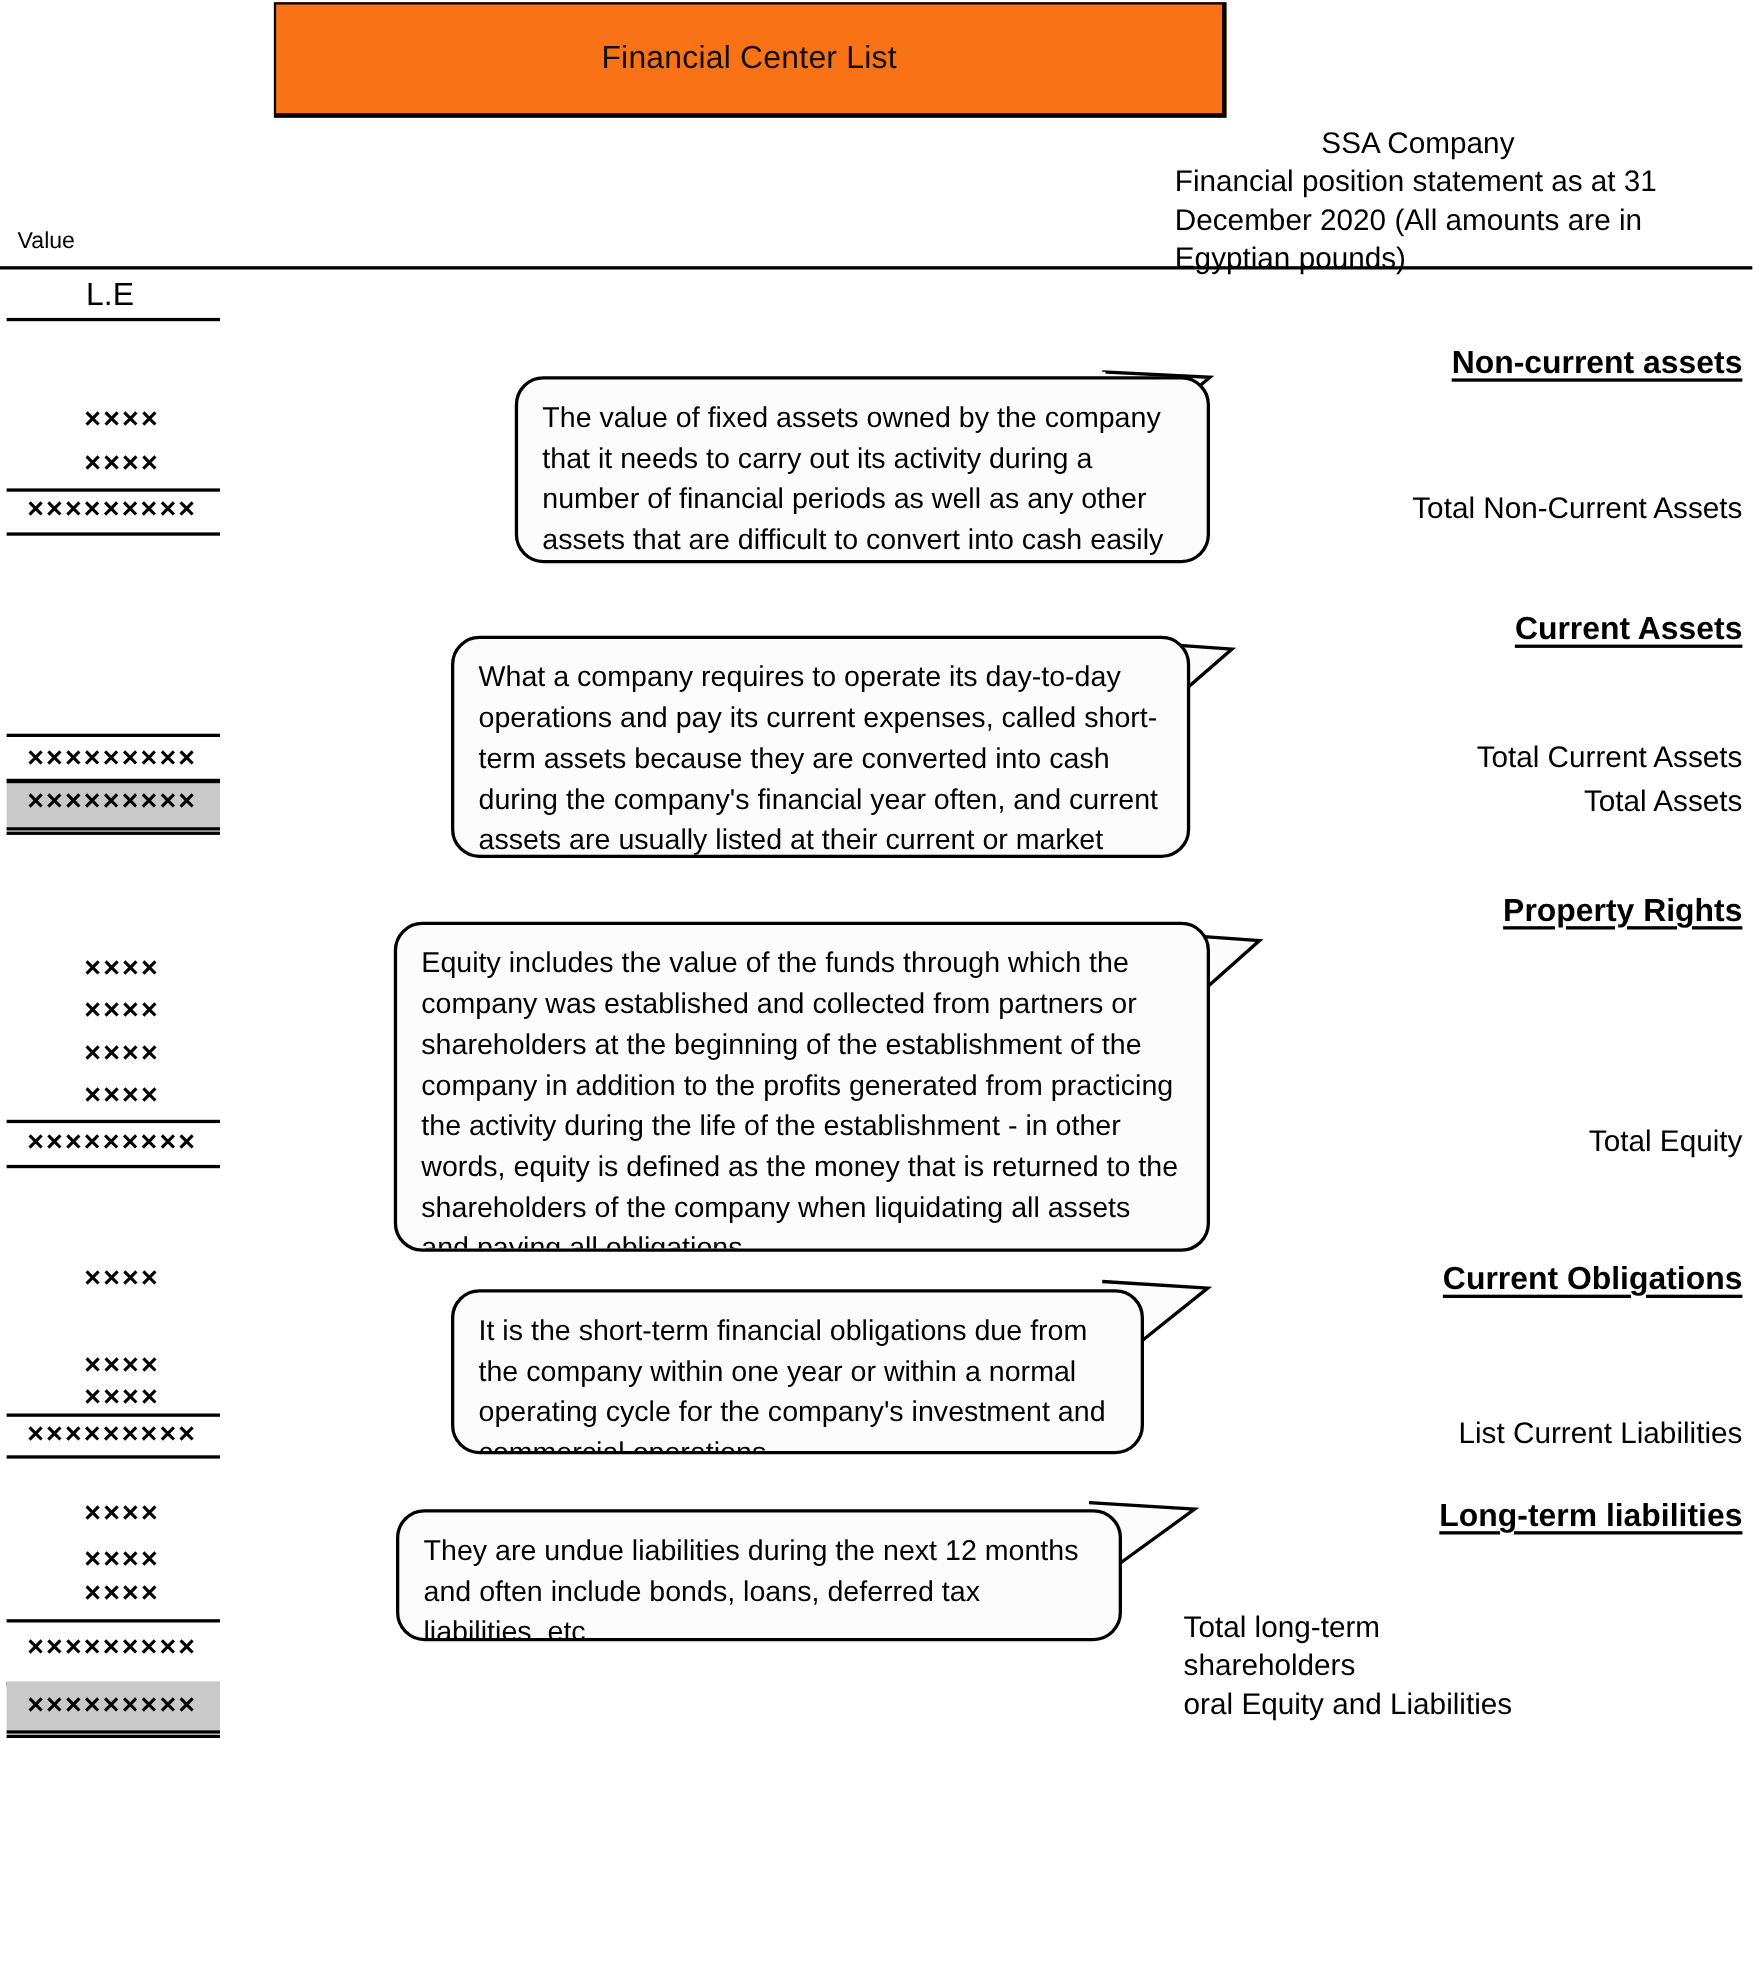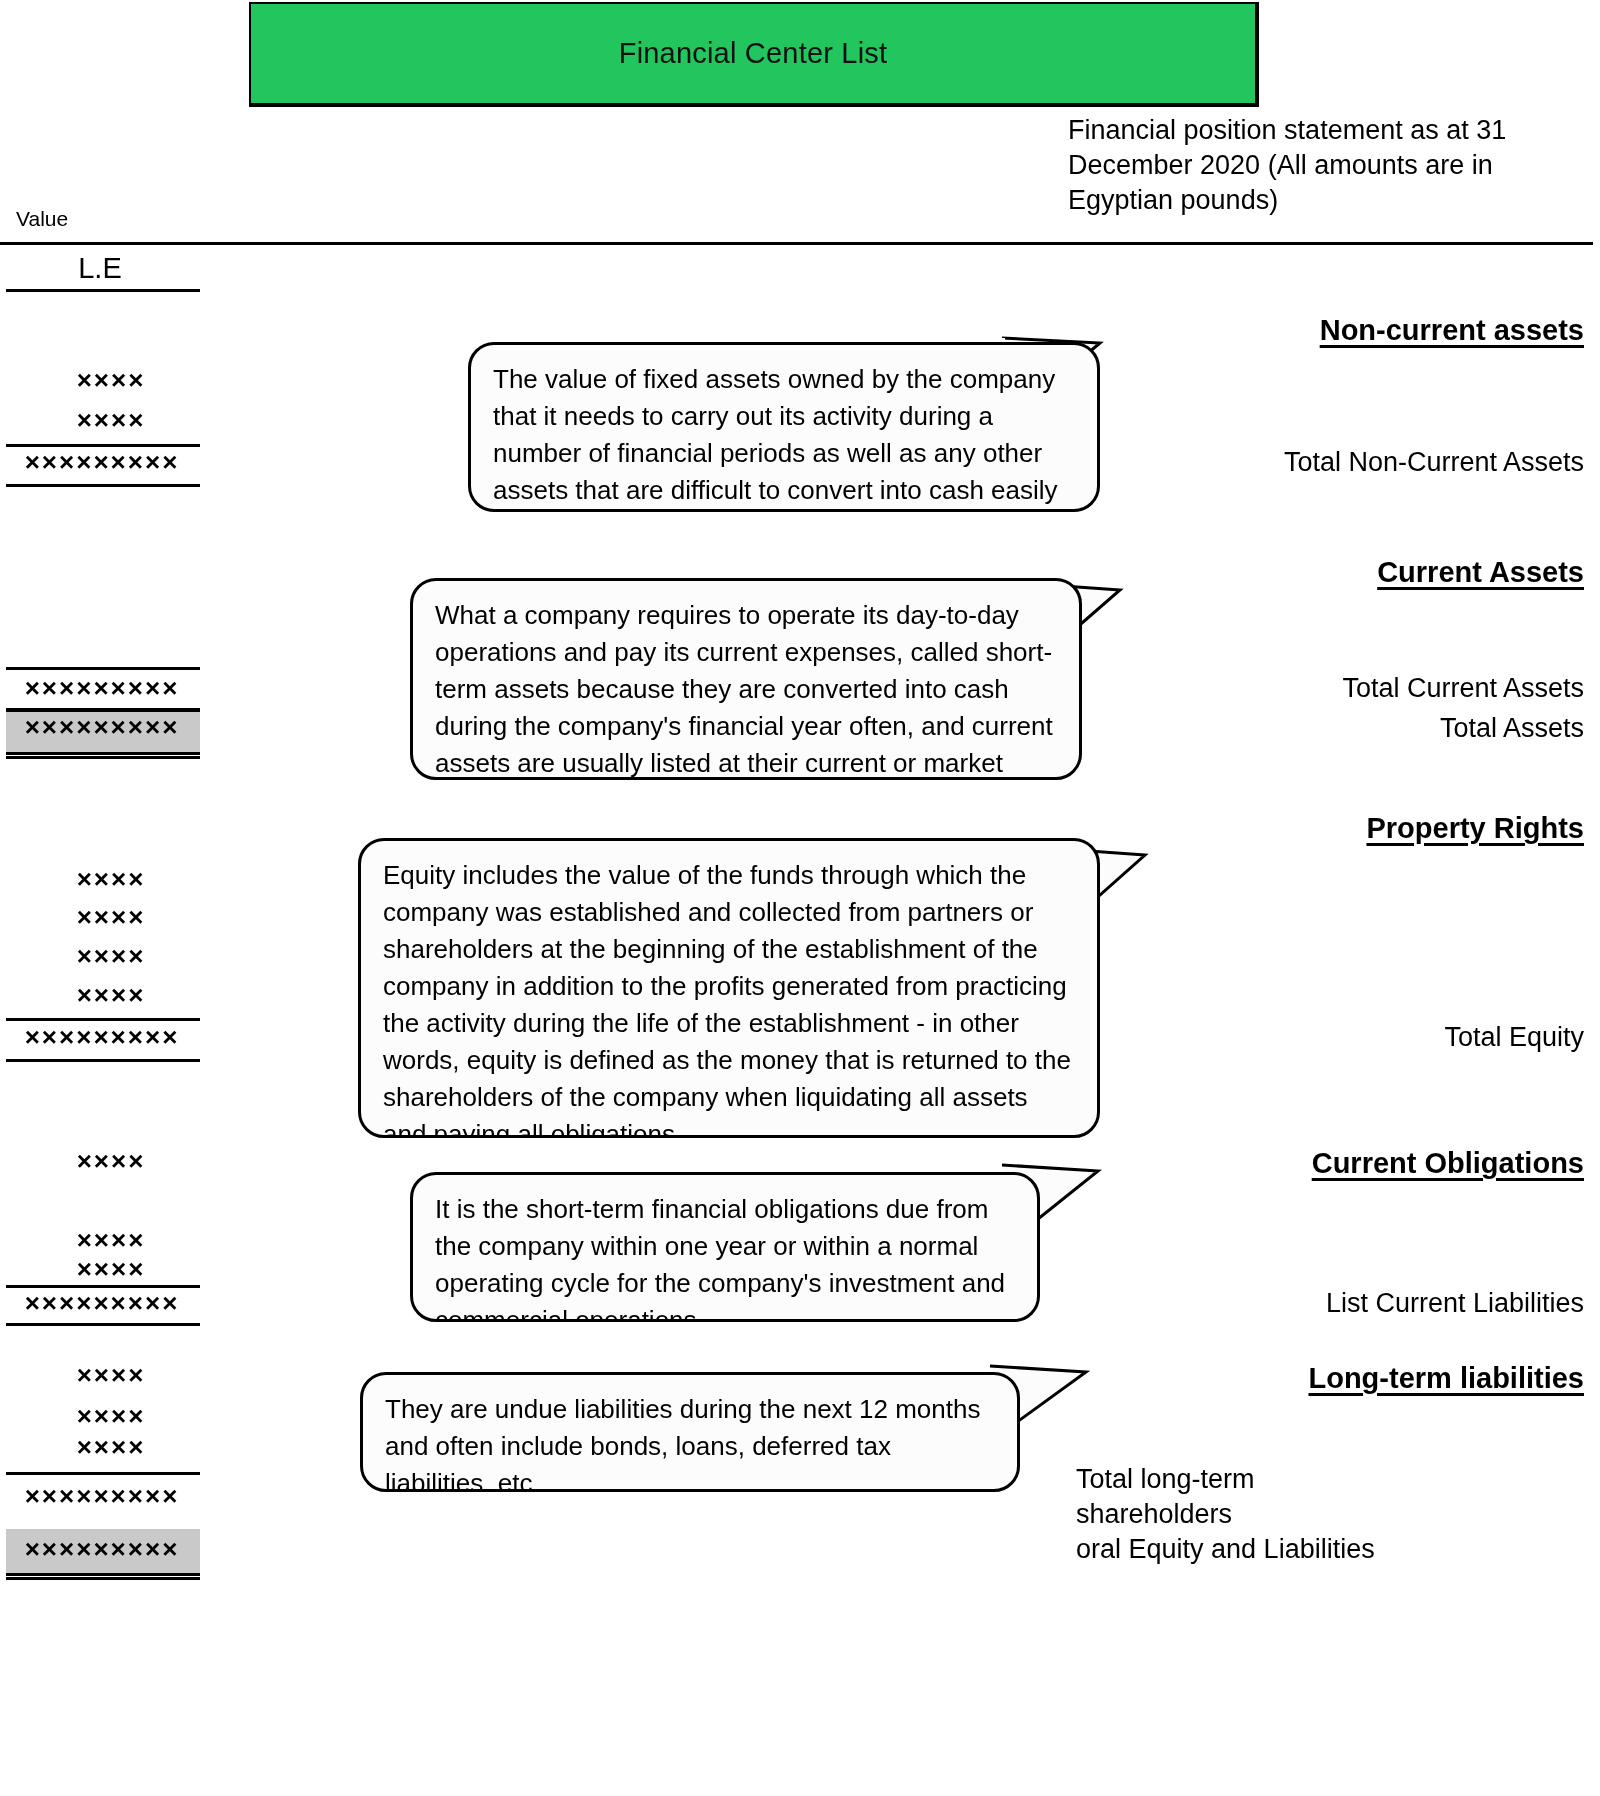--- a/index.html
+++ b/index.html
@@ -15,23 +15,23 @@
     font-family: "Liberation Sans", sans-serif;
     color: #000000;
     overflow: hidden;
   }
 
   
   .title-box {
     position: absolute;
     left: 249px;
     top: 2px;
-    width: 1010px;
+    width: 866px;
     height: 105px;
-    background: #22c55e;
+    background: #f97316;
     border: 2px solid #000000;
     border-bottom-width: 4px;
     border-right-width: 4px;
     display: flex;
     align-items: center;
     justify-content: center;
   }
   .title-box .title-text {
     font-size: 29px;
     color: #111;
@@ -175,20 +175,21 @@
   }
 </style>
 </head>
 <body>
 
 <div class="title-box">
   <span class="title-text">Financial Center List</span>
 </div>
 
 <div class="company-header">
+  <span class="company-name">SSA Company</span>
   <span>Financial position statement as at 31</span>
   <span>December 2020</span>
   <span>(All amounts are in Egyptian pounds)</span>
 </div>
 
 <div class="value-label">Value</div>
 <div class="top-rule"></div>
 <div class="le-label">L.E</div>
 <div class="le-rule"></div>
 

